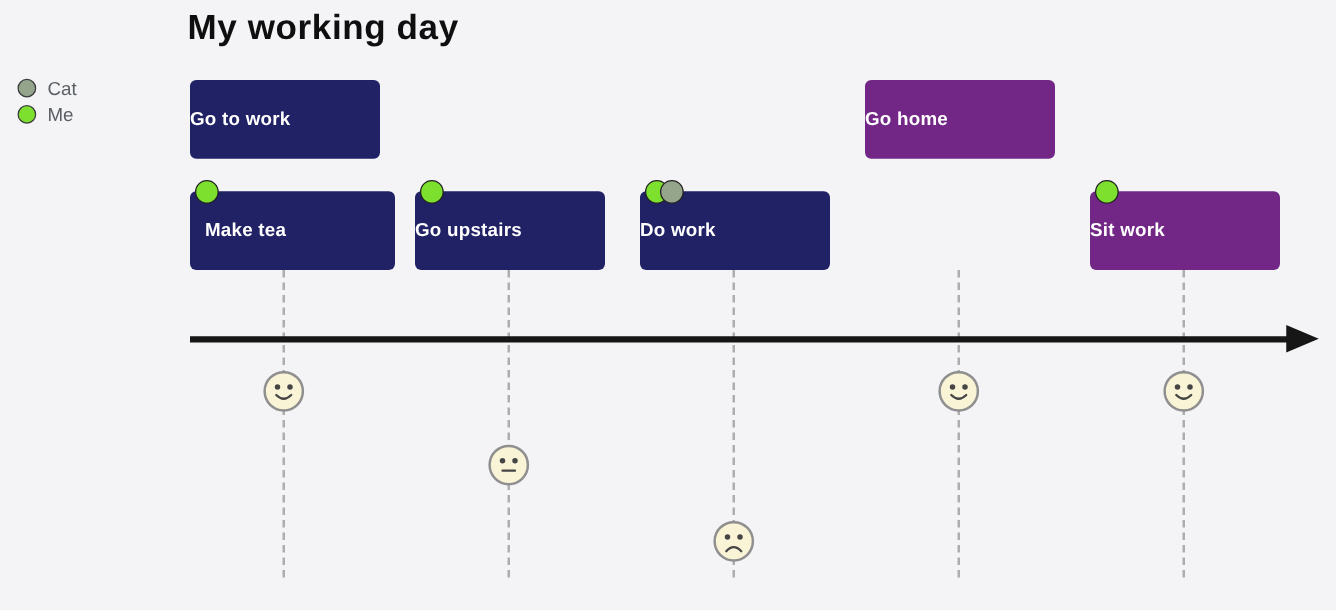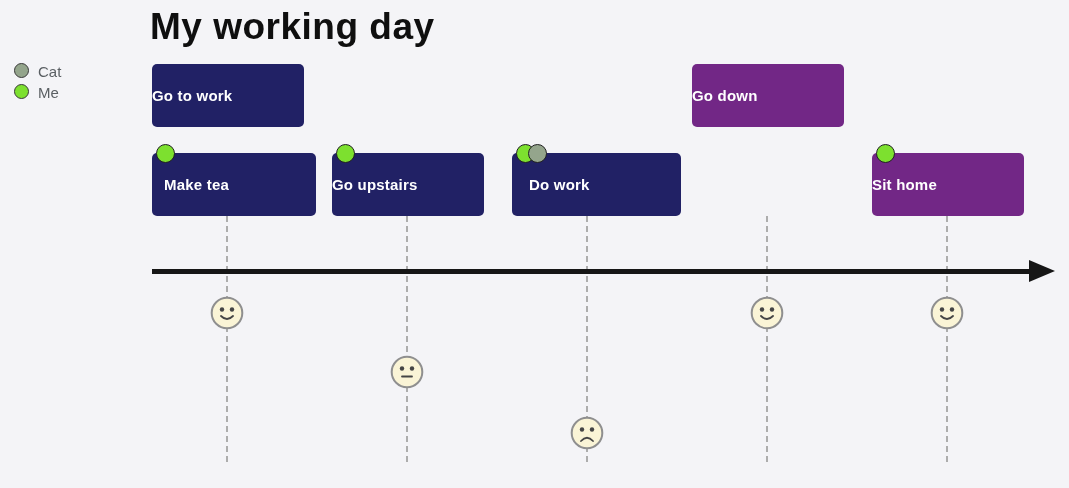--- a/index.html
+++ b/index.html
@@ -8,21 +8,21 @@
     background:#f4f4f7;
   }
   .stage{
     position:relative;
     width:1069px;height:488px;
     background:#f4f4f7;
     overflow:hidden;
   }
   .page-title{
     position:absolute;left:150px;top:6px;margin:0;
-    font-size:37px;font-weight:800;color:#0f0f0f;
+    font-size:28px;font-weight:800;color:#0f0f0f;
     letter-spacing:0.5px;
   }
   
   .legend{position:absolute;left:14px;top:63px;}
   .legend-row{display:flex;align-items:flex-start;height:21px;}
   .legend-dot{
     width:13px;height:13px;border-radius:50%;
     border:1.5px solid #3a3a3a;box-sizing:content-box;
     margin-right:9px;flex:0 0 auto;
   }
@@ -89,39 +89,39 @@
   <div class="guide-line" style="left:766px"></div>
   <div class="guide-line" style="left:946px"></div>
 
   <div class="axis-line"></div>
   <div class="axis-head"></div>
 
   <div class="event-card" style="left: 152px; top: 64px; background-color: rgb(33, 33, 101);">
     <span class="card-label">Go to work</span>
   </div>
   <div class="event-card" style="left: 692px; top: 64px; background-color: rgb(114, 39, 134);">
-    <span class="card-label">Go down</span>
+    <span class="card-label">Go home</span>
   </div>
 
   <div class="event-card" style="left: 152px; top: 153px; background-color: rgb(33, 33, 101); padding-left: 12px;">
     <span class="actor-badge badge-me" style="background-color: rgb(125, 224, 47);"></span>
     <span class="card-label">Make tea</span>
   </div>
   <div class="event-card" style="left: 332px; top: 153px; background-color: rgb(33, 33, 101);">
     <span class="actor-badge badge-me" style="background-color: rgb(125, 224, 47);"></span>
     <span class="card-label">Go upstairs</span>
   </div>
-  <div class="event-card" style="left: 512px; top: 153px; background-color: rgb(33, 33, 101); padding-left: 17px;">
+  <div class="event-card" style="left: 512px; top: 153px; background-color: rgb(33, 33, 101);">
     <span class="actor-badge badge-me" style="background-color: rgb(125, 224, 47);"></span>
     <span class="actor-badge badge-cat" style="background-color: rgb(148, 165, 140);"></span>
     <span class="card-label">Do work</span>
   </div>
   <div class="event-card" style="left: 872px; top: 153px; background-color: rgb(114, 39, 134);">
     <span class="actor-badge badge-me" style="background-color: rgb(125, 224, 47);"></span>
-    <span class="card-label">Sit home</span>
+    <span class="card-label">Sit work</span>
   </div>
 
   <div class="mood-face" style="left:210px;top:296px">
     <svg width="34" height="34" viewBox="0 0 34 34">
       <circle cx="17" cy="17" r="15.3" fill="#faf4d6" stroke="#8f8f8f" stroke-width="2"></circle>
       <circle cx="12" cy="13.5" r="2.2" fill="#454545"></circle>
       <circle cx="22" cy="13.5" r="2.2" fill="#454545"></circle>
       <path d="M11 20 Q17 26 23 20" stroke="#454545" stroke-width="1.8" fill="none" stroke-linecap="round"></path>
     </svg>
   </div>

